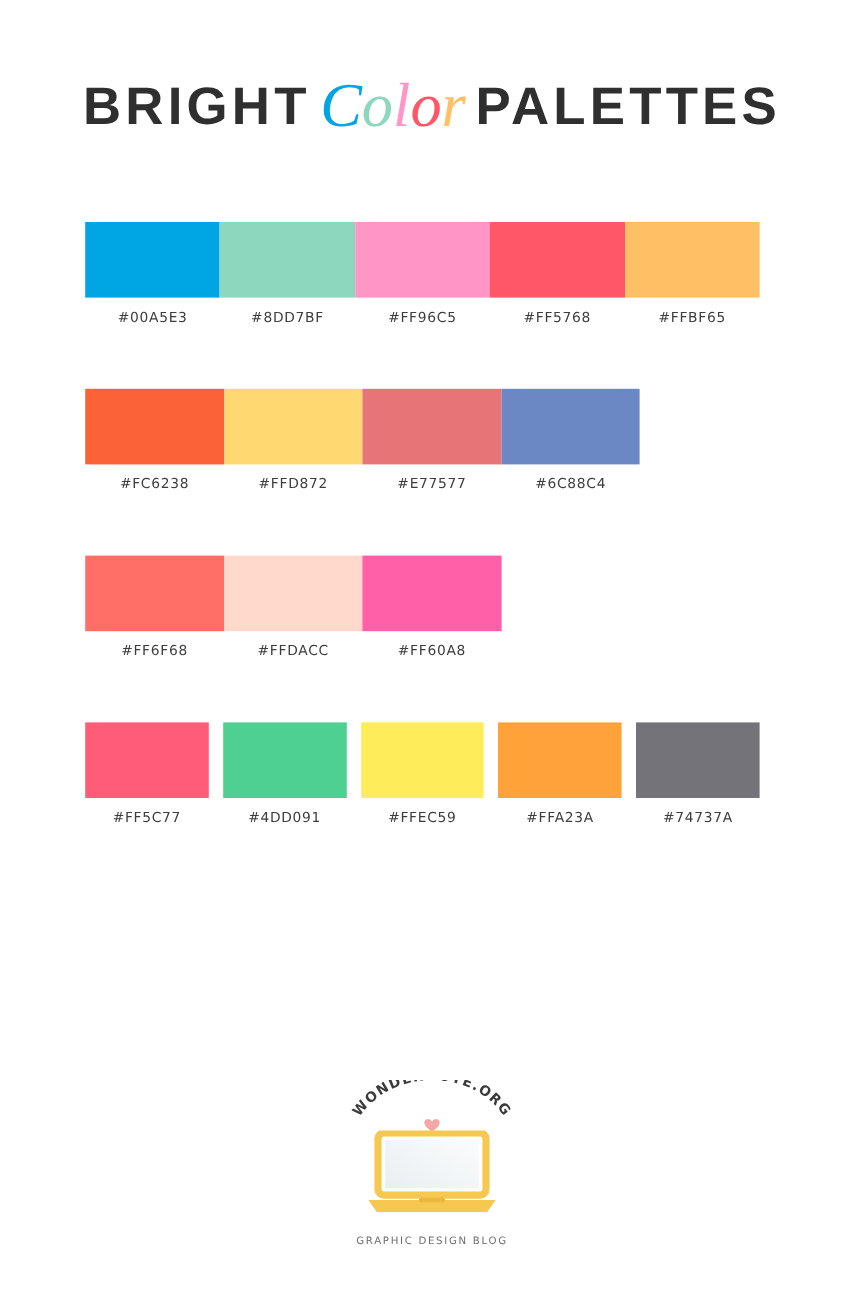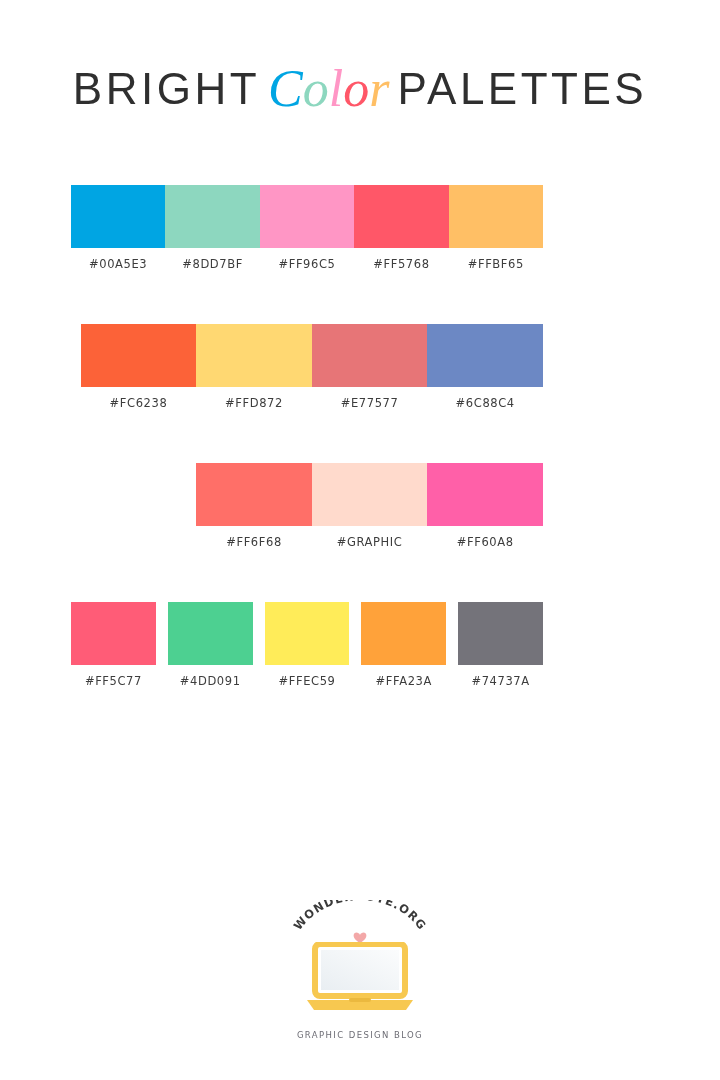--- a/index.html
+++ b/index.html
@@ -25,21 +25,21 @@
     text-align: center;
     white-space: nowrap;
     font-size: 44px;
     line-height: 50px;
     font-weight: 300;
     letter-spacing: 3.5px;
     color: #2f2f2f;
   }
   .title .word {
     font-family: "Liberation Sans", sans-serif;
-    font-weight: 400;
+    font-weight: 700;
   }
   .title .script {
     font-family: "Liberation Serif", serif;
     font-style: italic;
     font-weight: 400;
     font-size: 52px;
     letter-spacing: 0px;
     padding: 0 8px;
     position: relative;
     top: 2px;
@@ -49,23 +49,22 @@
 
   
   .palettes {
     position: absolute;
     top: 185px;
     left: 71px;
     width: 578px;
   }
   .palette-row {
     display: flex;
-    width: 472px;
+    width: 562px;
     margin-bottom: 76px;
-    justify-content: flex-end;
   }
   .palette-row:last-child { margin-bottom: 0; gap: 12px; }
 
   .swatch-cell {
     width: 115.6px;
     position: relative;
   }
   .swatch-chip {
     height: 63px;
     width: 100%;
@@ -158,21 +157,21 @@
         <div class="swatch-label">#6C88C4</div>
       </div>
     </div>
     <div class="palette-row">
       <div class="swatch-cell">
         <div class="swatch-chip" style="background: rgb(255, 111, 104);"></div>
         <div class="swatch-label">#FF6F68</div>
       </div>
       <div class="swatch-cell">
         <div class="swatch-chip" style="background: rgb(255, 218, 204);"></div>
-        <div class="swatch-label">#GRAPHIC</div>
+        <div class="swatch-label">#FFDACC</div>
       </div>
       <div class="swatch-cell">
         <div class="swatch-chip" style="background: rgb(255, 96, 168);"></div>
         <div class="swatch-label">#FF60A8</div>
       </div>
     </div>
     <div class="palette-row">
       <div class="swatch-cell">
         <div class="swatch-chip" style="background: rgb(255, 92, 119);"></div>
         <div class="swatch-label">#FF5C77</div>

